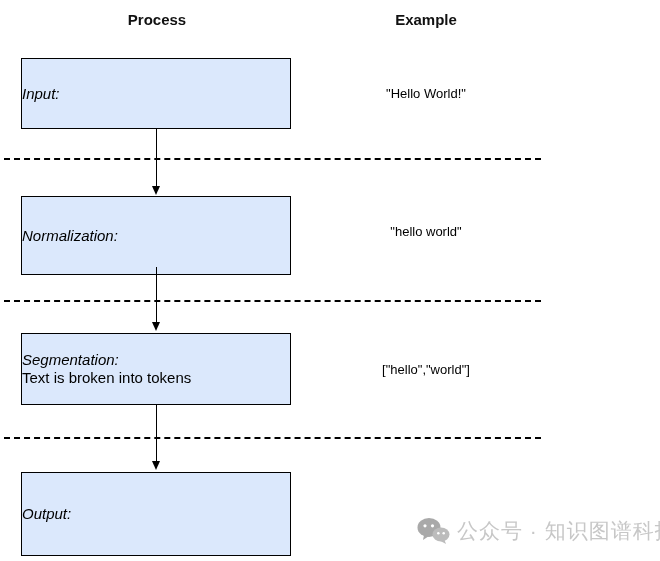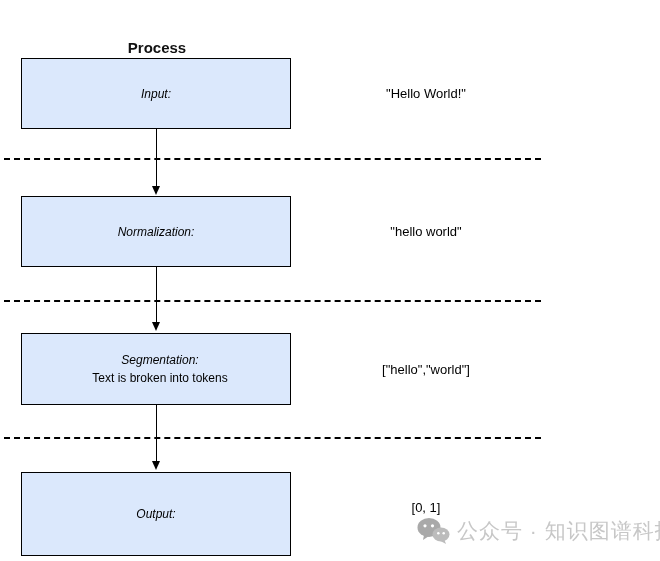--- a/index.html
+++ b/index.html
@@ -12,44 +12,43 @@
     background: #ffffff;
     overflow: hidden;
   }
   .col-header {
     position: absolute;
     top: 11px;
     font-size: 15px;
     font-weight: bold;
     text-align: center;
     color: #111;
-    margin-top: 28px;
   }
   .col-header.process { left: 22px; width: 270px; }
   .col-header.example { left: 310px; width: 232px; }
 
   .step-box {
     position: absolute;
     left: 21px;
     width: 270px;
     background: #dbe8fc;
     border: 1.5px solid #000000;
     display: flex;
     flex-direction: column;
-    align-items: center;
+    align-items: flex-start;
     justify-content: center;
     text-align: center;
-    font-size: 12px;
+    font-size: 15px;
     line-height: 18px;
   }
   .step-box .title { font-style: italic; }
   .step-box .desc { white-space: pre-line; }
   .box-1 { top: 58px;  height: 71px; }
-  .box-2 { top: 196px; height: 71px; }
-  .box-3 { top: 333px; height: 72px; padding-left: 8px; }
+  .box-2 { top: 196px; height: 79px; }
+  .box-3 { top: 333px; height: 72px; }
   .box-4 { top: 472px; height: 84px; }
 
   .example-text {
     position: absolute;
     left: 310px;
     width: 232px;
     text-align: center;
     font-size: 13px;
     line-height: 16px;
     color: #000;
@@ -112,39 +111,39 @@
     white-space: nowrap;
   }
   .watermark svg { display: block; }
 </style>
 </head>
 <body>
 
 <div class="canvas">
 
   <div class="col-header process">Process</div>
+  <div class="col-header example">Example</div>
 
   <div class="step-box box-1">
     <div class="title">Input:</div>
   </div>
   <div class="step-box box-2">
     <div class="title">Normalization:</div>
   </div>
   <div class="step-box box-3">
     <div class="title">Segmentation:</div>
     <div class="desc">Text is broken into tokens</div>
   </div>
   <div class="step-box box-4">
     <div class="title">Output:</div>
   </div>
 
   <div class="example-text ex-1">"Hello World!"</div>
   <div class="example-text ex-2">"hello world"</div>
   <div class="example-text ex-3">["hello","world"]</div>
-  <div class="example-text ex-4">[0, 1]</div>
 
   <div class="dashed-line dash-1"></div>
   <div class="dashed-line dash-2"></div>
   <div class="dashed-line dash-3"></div>
 
   <div class="arrow arrow-1">
     <div class="shaft"></div>
     <div class="head"></div>
   </div>
   <div class="arrow arrow-2">

